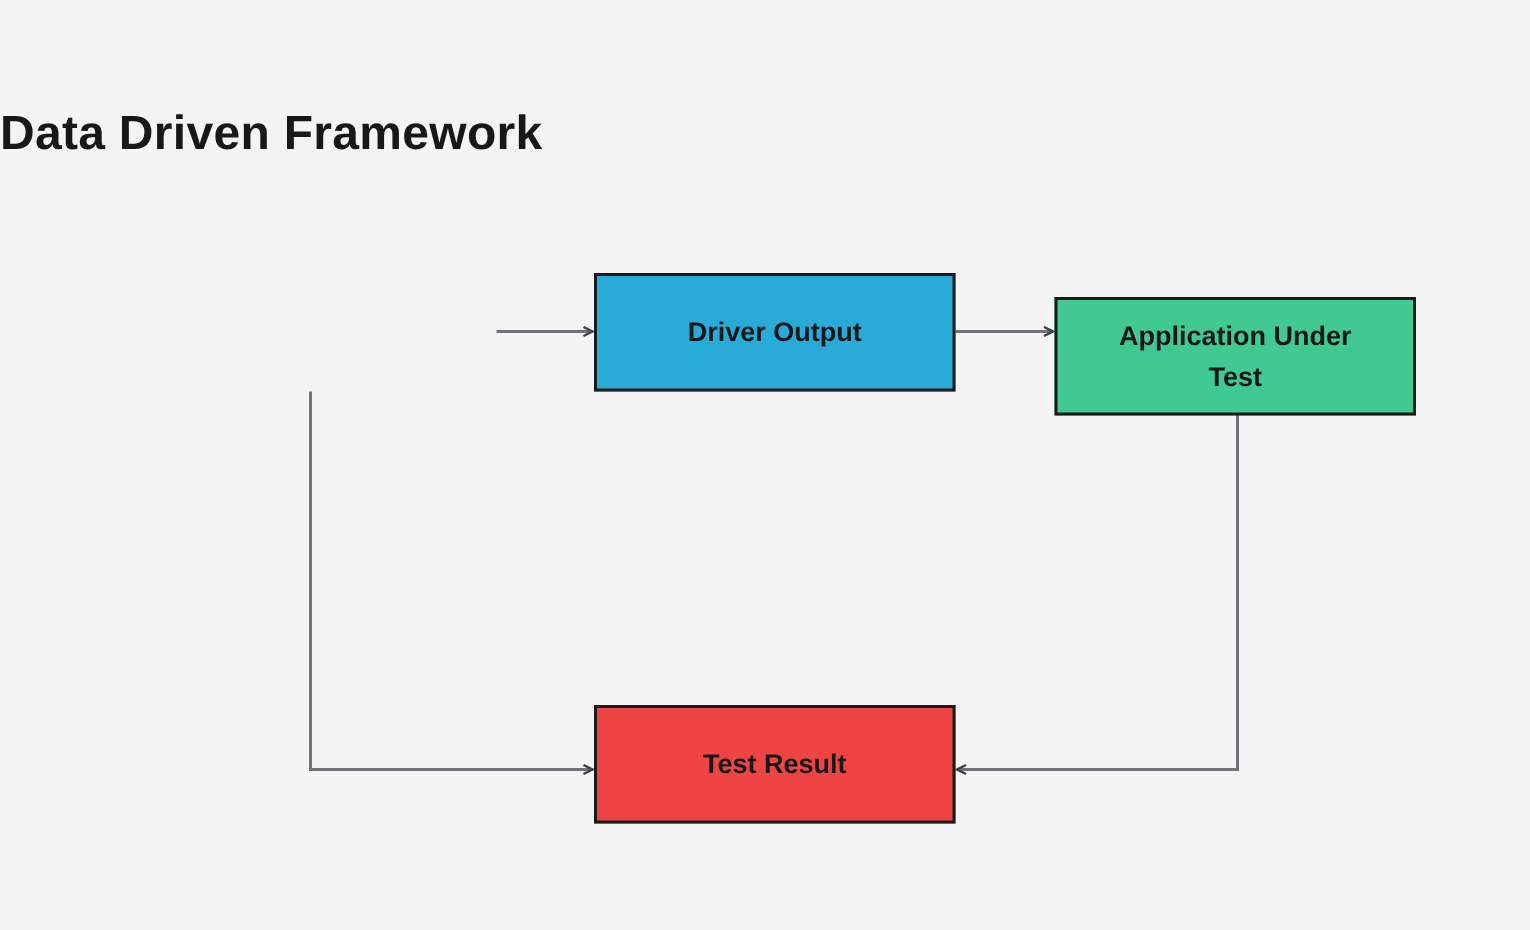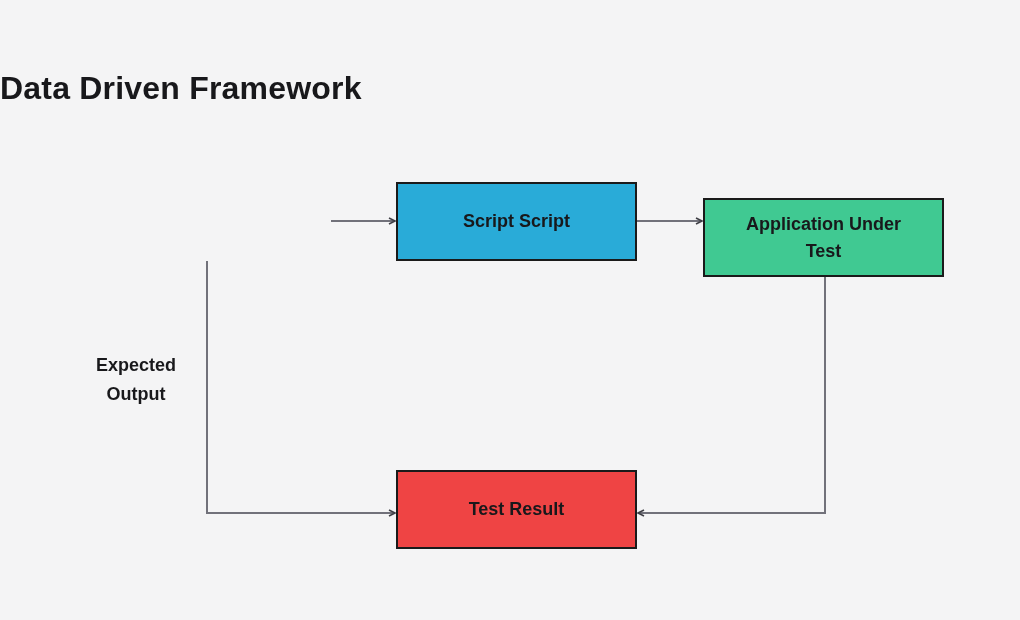--- a/index.html
+++ b/index.html
@@ -92,27 +92,26 @@
       </marker>
     </defs>
     <line class="edge" x1="331" y1="221" x2="395" y2="221" marker-end="url(#arrow-head)"></line>
     <line class="edge" x1="637" y1="221" x2="702" y2="221" marker-end="url(#arrow-head)"></line>
     <polyline class="edge" points="207,261 207,513 395,513" marker-end="url(#arrow-head)"></polyline>
     <polyline class="edge" points="825,261 825,513 638,513" marker-end="url(#arrow-head)"></polyline>
   </svg>
 
 
   <div class="node node-driver-script" style="background-color: rgb(41, 171, 216);">
-    <span class="node-label">Script Script</span>
+    <span class="node-label">Driver Output</span>
   </div>
 
   <div class="node node-application-under-test" style="background-color: rgb(64, 201, 146);">
     <span class="node-label">Application Under Test</span>
   </div>
 
   <div class="node node-test-result" style="background-color: #ef4444;">
     <span class="node-label">Test Result</span>
   </div>
 
-  <div class="edge-label edge-label-expected">Expected Output</div>
 
 
 </div>
 
 </body></html>

